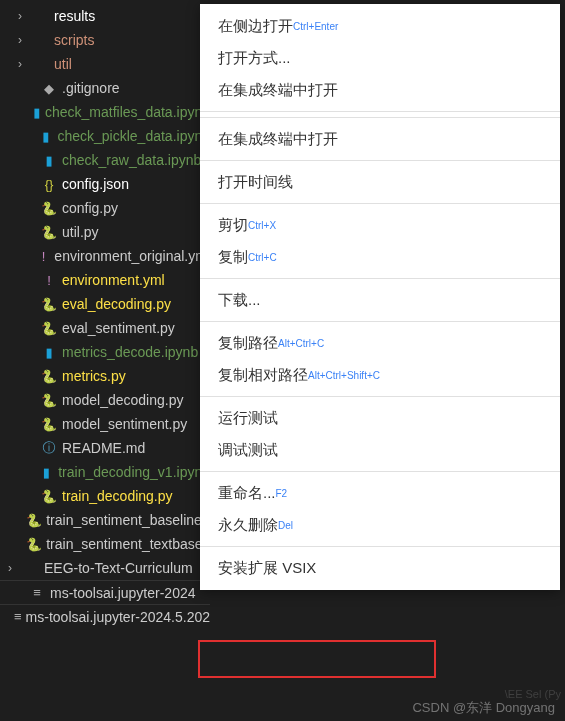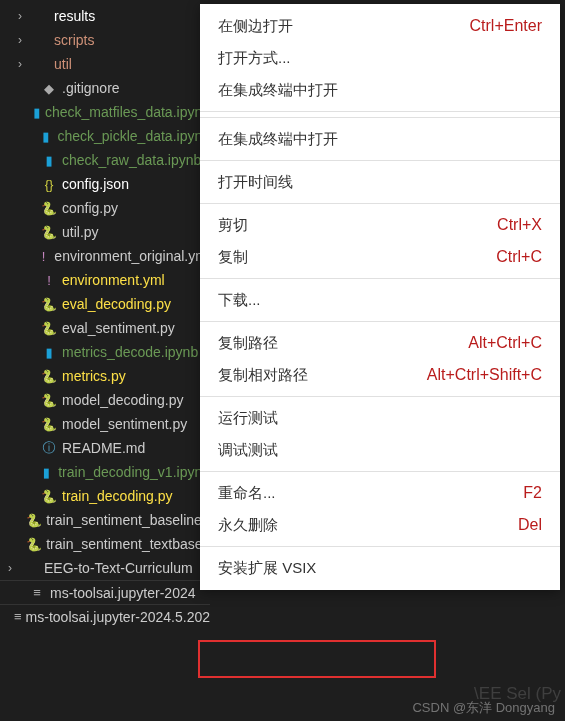--- a/index.html
+++ b/index.html
@@ -17,28 +17,28 @@
 .py-icon { color: #4b8bbe; }
 .nb-icon { color: #1ba0d7; }
 .json-icon { color: #cbcb41; }
 .md-icon { color: #519aba; }
 .excl-icon { color: #c586c0; }
 .gear-icon { color: #aaa; }
 .outline-icon { color: #aaa; }
 .bottom-outline { border-top: 1px solid #333; }
 
 .context-menu { position: absolute; left: 200px; top: 4px; width: 360px; background: #ffffff; color: #333; box-shadow: 0 2px 12px rgba(0,0,0,0.4); padding: 6px 0; font-size: 15px; }
-.menu-item { display: flex; justify-content: space-between; align-items: center; height: 32px; padding: 0 18px; cursor: pointer; }
-.menu-item .shortcut { color: #b91c1c; font-size: 16px; }
+.menu-item { display: flex; justify-content: flex-start; align-items: center; height: 32px; padding: 0 18px; cursor: pointer; }
+.menu-item .shortcut { color: #3b82f6; font-size: 10px; }
 .menu-sep { height: 1px; background: #e0e0e0; margin: 5px 0; }
 .submenu-arrow { color: #888; font-size: 12px; }
 .highlight-box { border: 2px solid #e03030; position: absolute; left: 198px; top: 640px; width: 238px; height: 38px; pointer-events: none; }
 
 .watermark { position: absolute; bottom: 4px; right: 10px; color: #888; font-size: 13px; opacity: 0.8; }
-.corner-text { position: absolute; right: 4px; bottom: 20px; color: #555; font-size: 17px; opacity: 0.6; line-height: 14px; text-align: right; }
+.corner-text { position: absolute; right: 4px; bottom: 20px; color: #555; font-size: 11px; opacity: 0.6; line-height: 14px; text-align: right; }
 .bottom-file { color: #cccccc; border-top: 1px solid #333; }
 </style>
 </head>
 <body>
 
 <div class="explorer" id="explorer">
     <div class="tree-item " style="padding-left: 18px;">
       <span class="chev">›</span>
       <span class="icon "></span>
       <span class="label gray-label">results</span>

